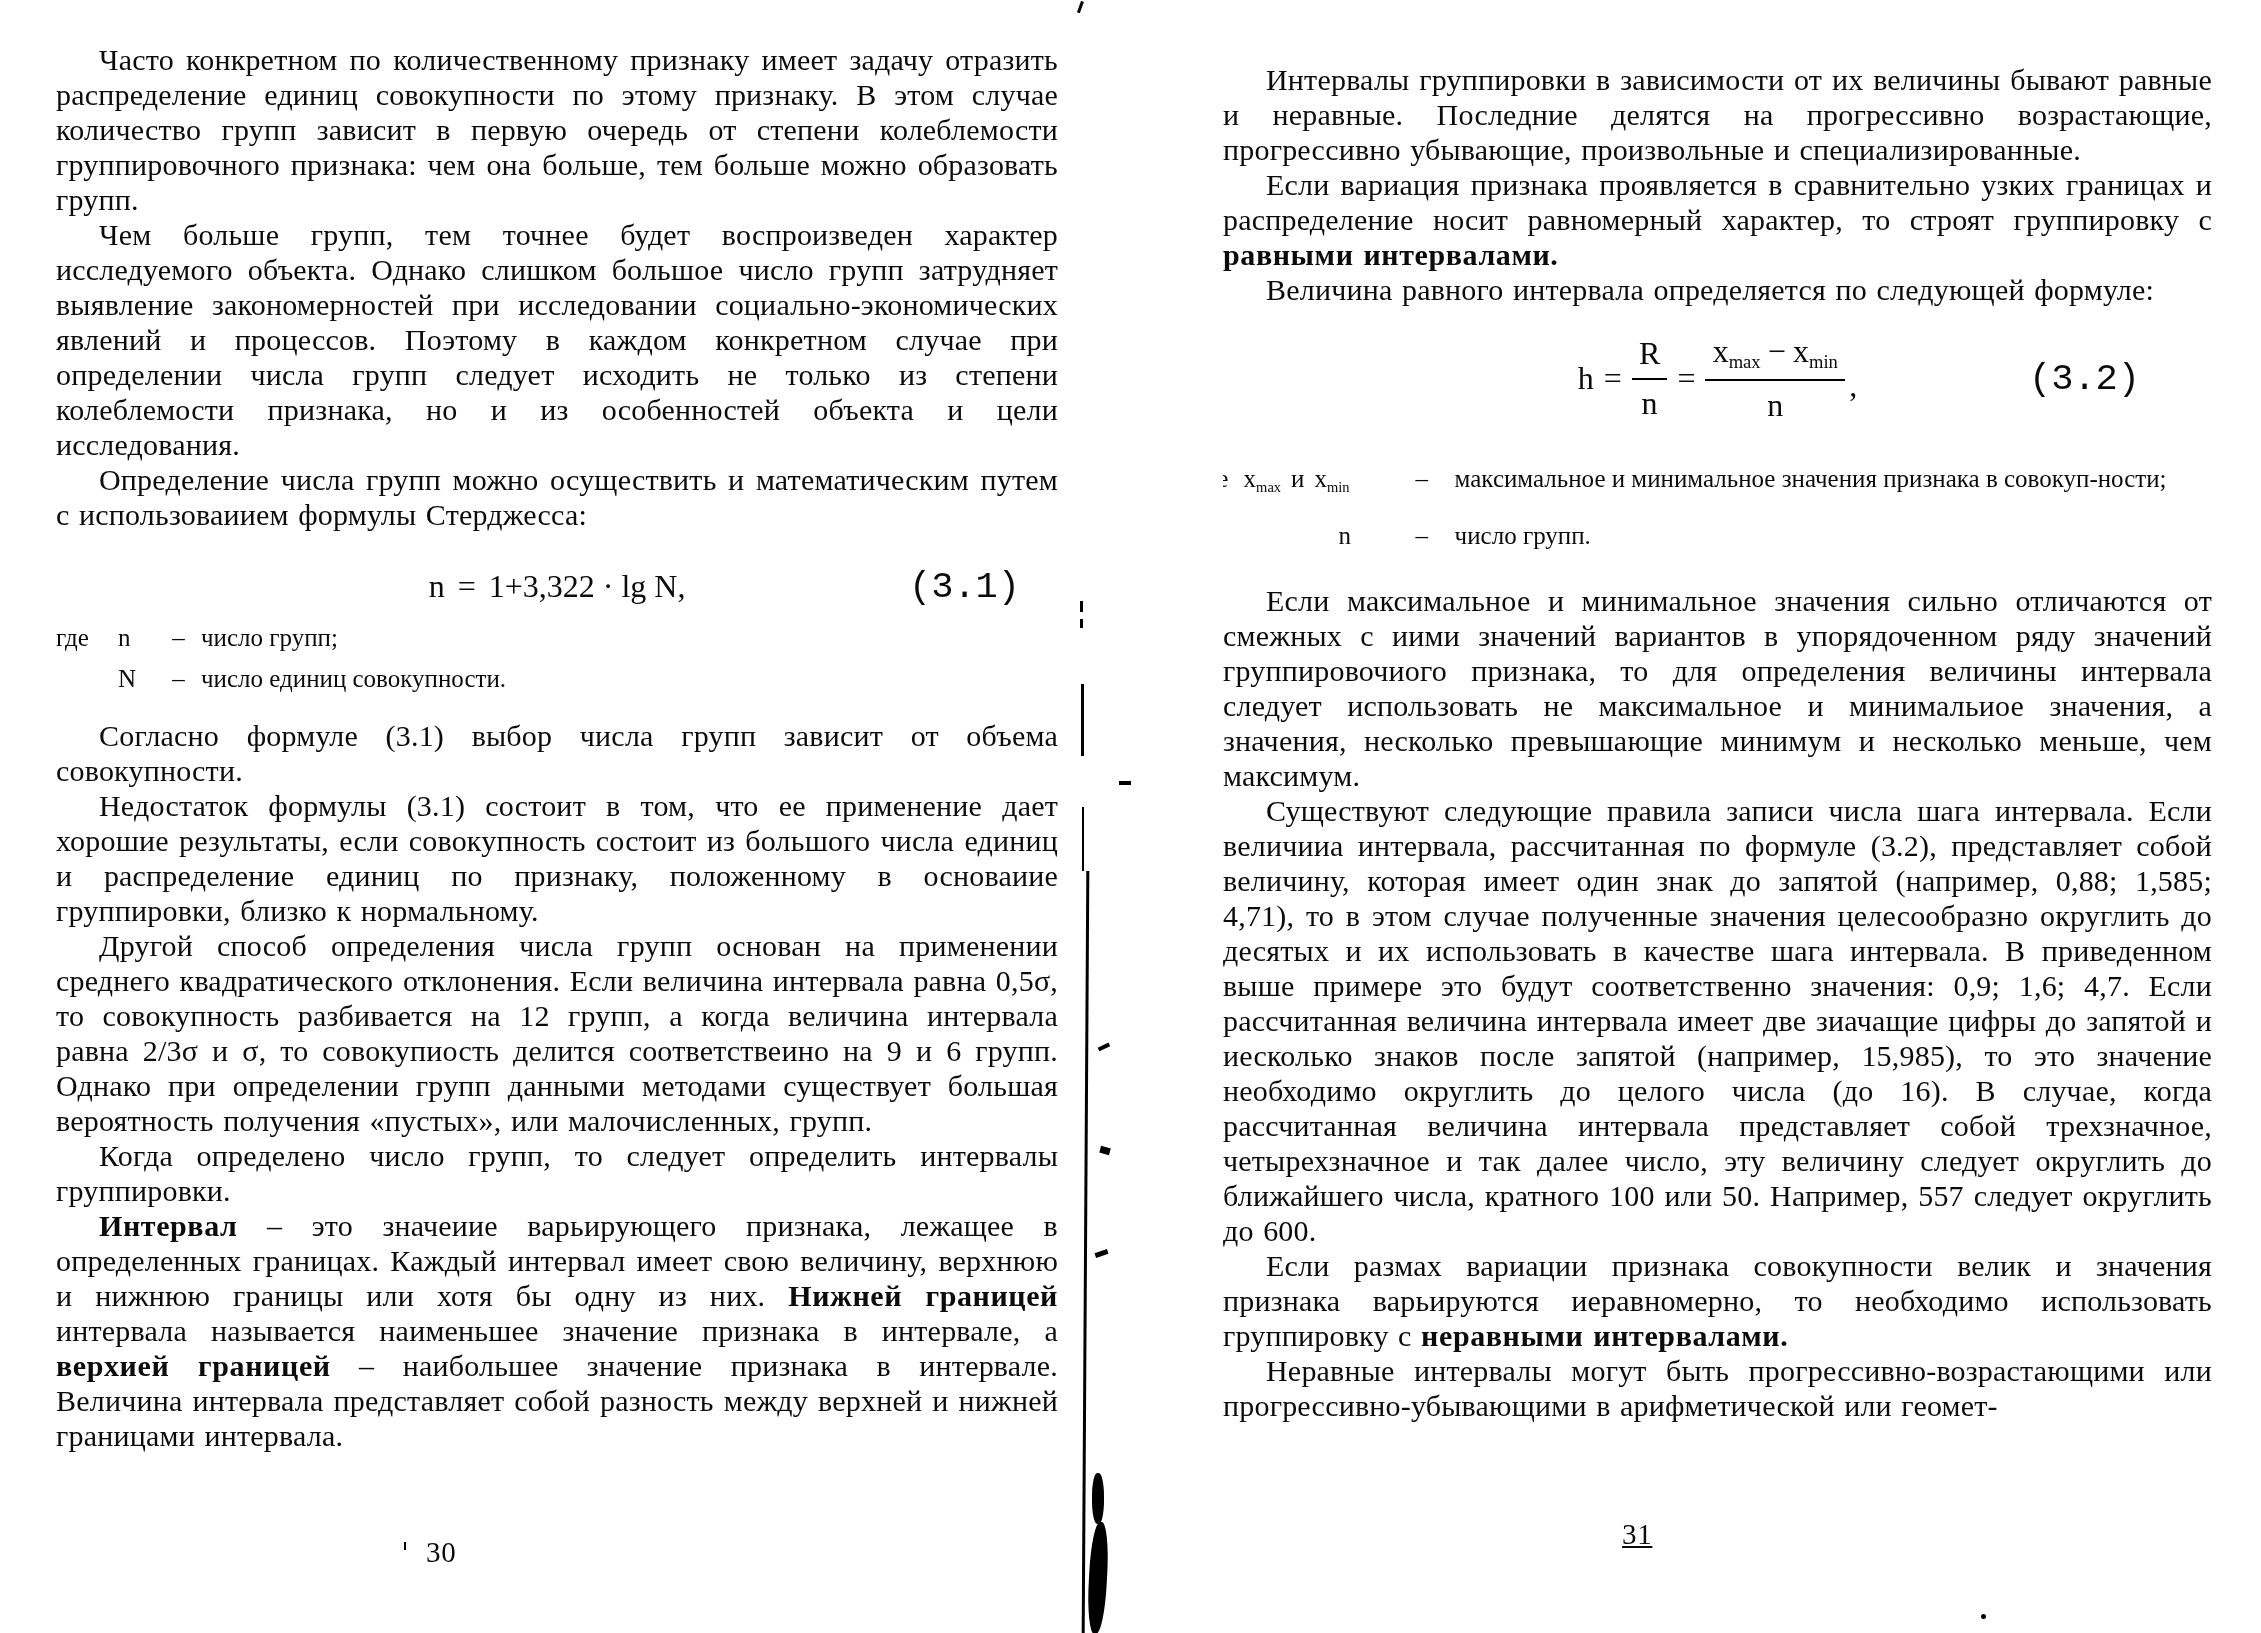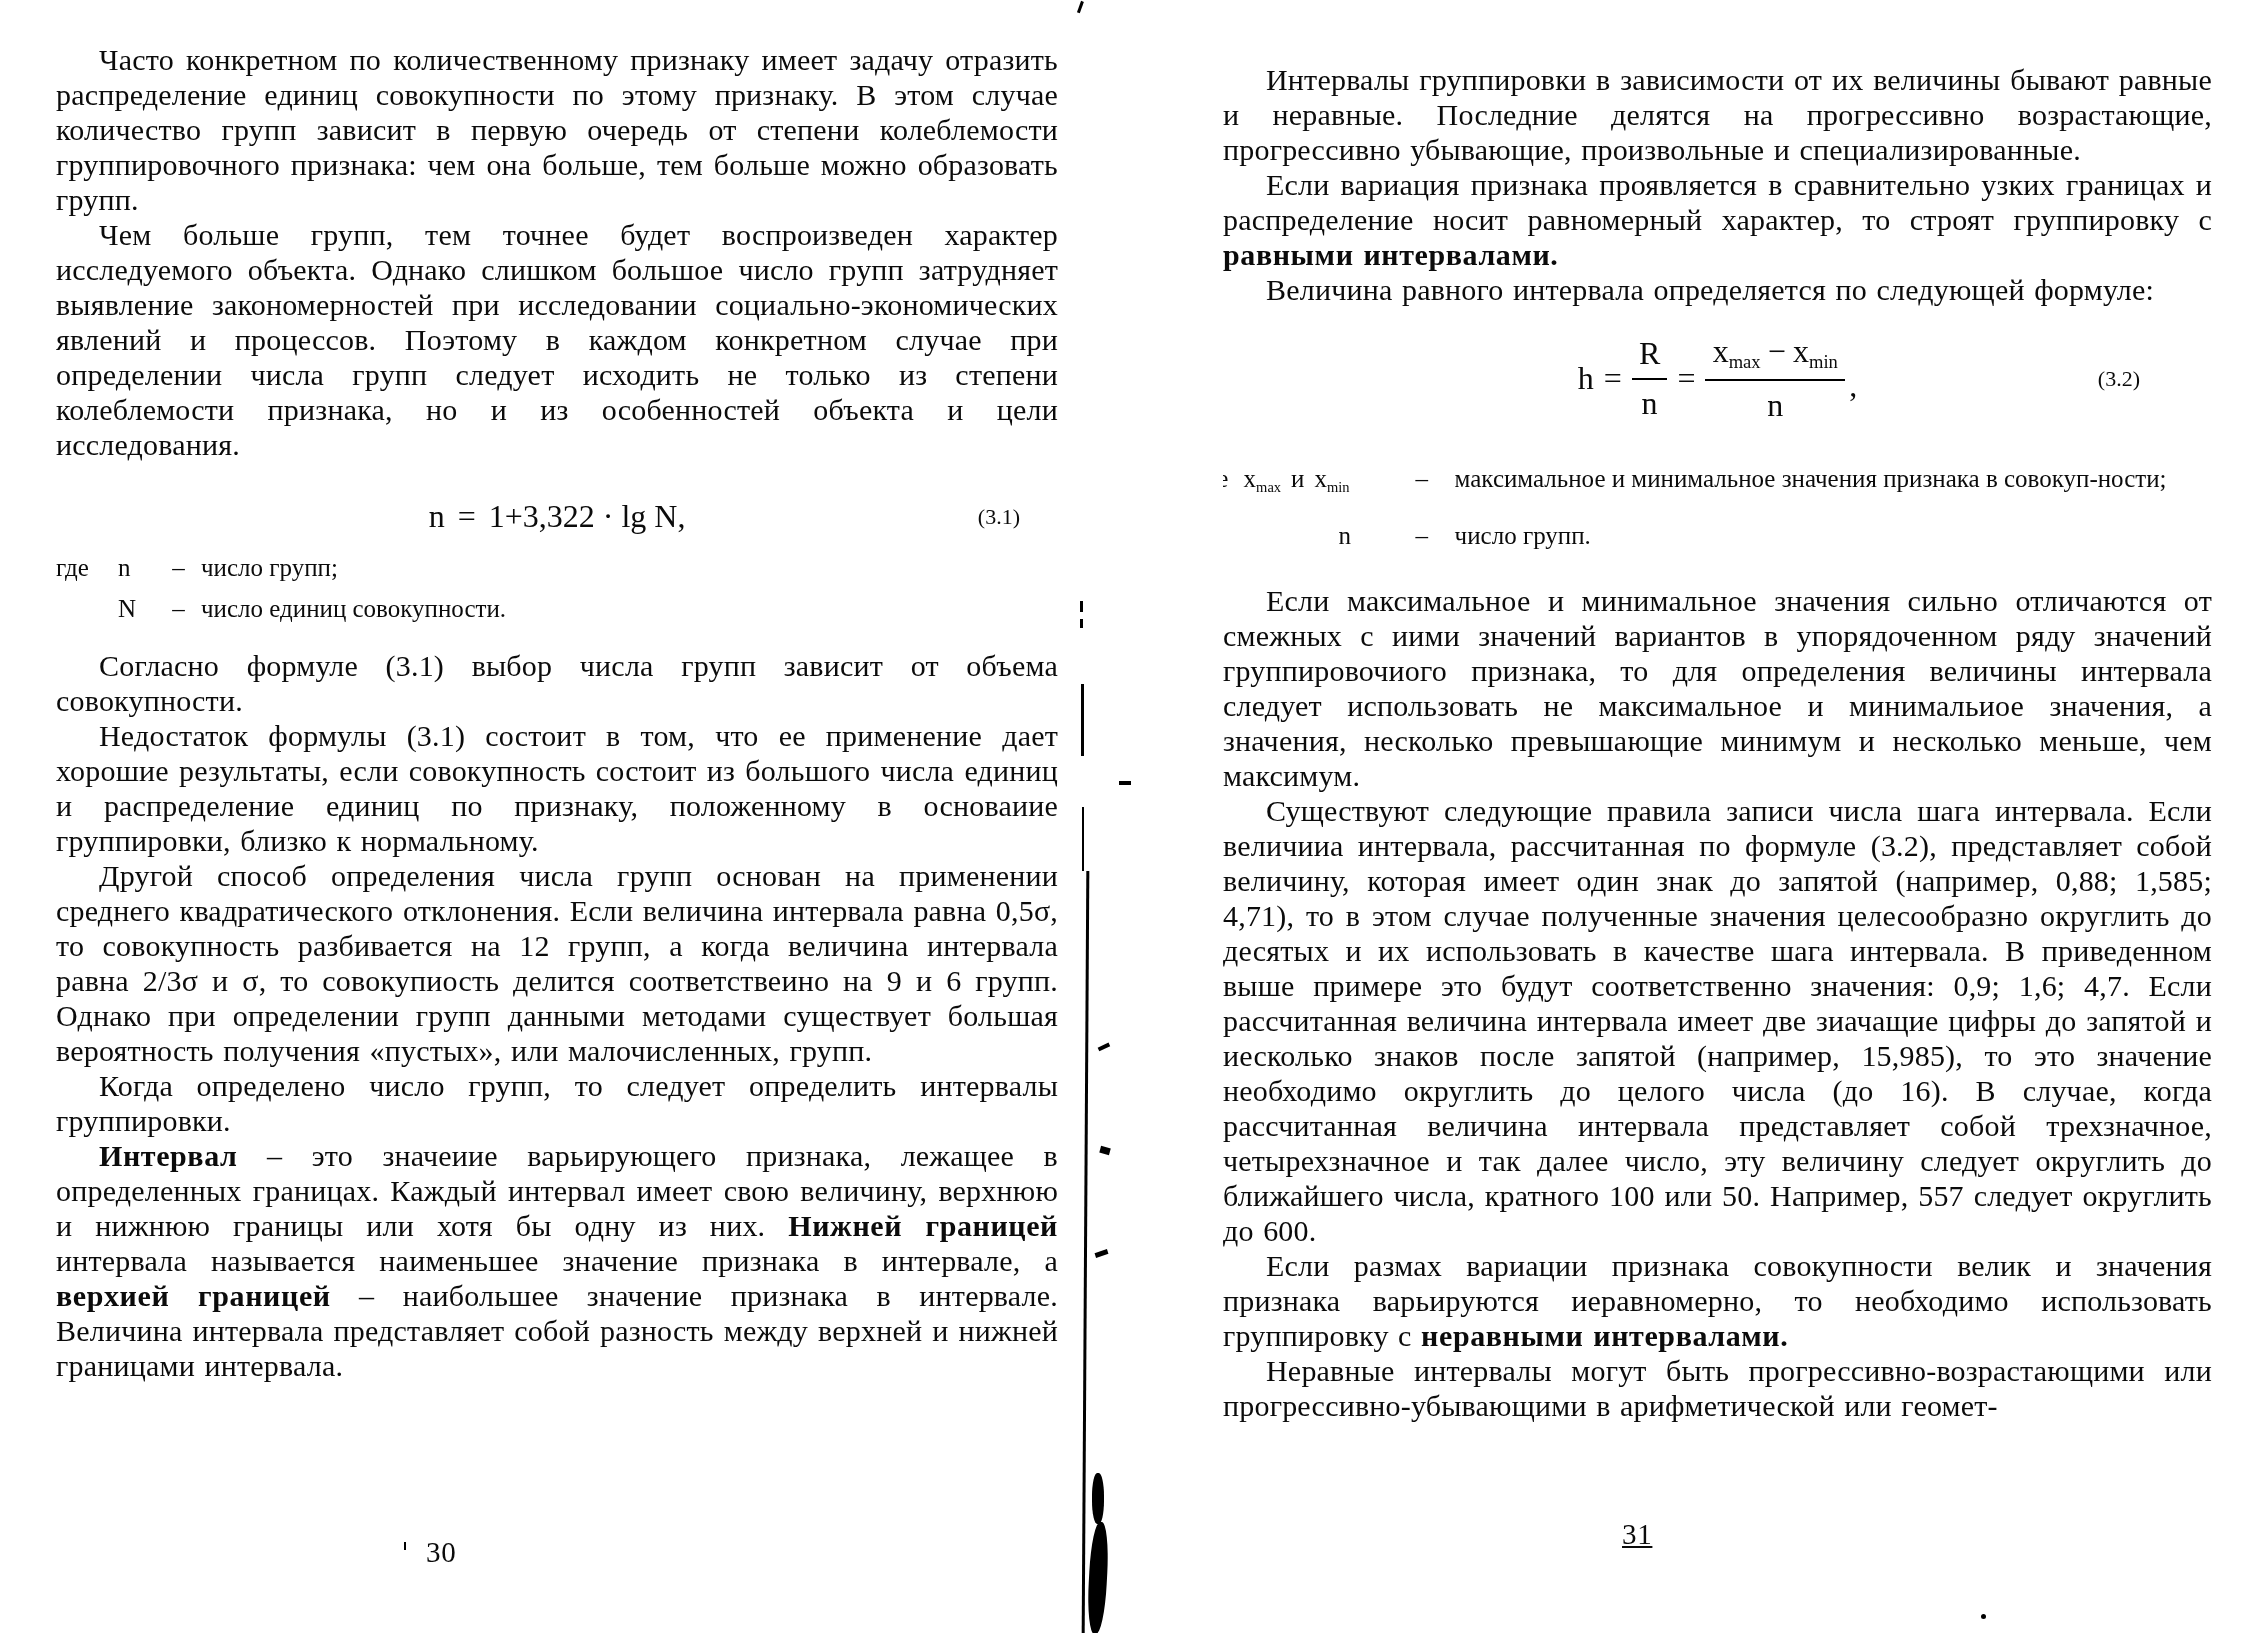--- a/index.html
+++ b/index.html
@@ -38,21 +38,22 @@
     text-align: center;
     font-size: 32px;
     white-space: nowrap;
   }
   .f31 { margin: 36px 0 12px; }
   .f32 { margin: 26px 0 21.7px; }
   .f-no {
     position: absolute;
     top: 50%;
     transform: translateY(-50%);
-    font-size: 22px;
+    font-size: 37px;
+    font-family: Liberation Mono, monospace;
   }
   .f31 .f-no { right: 38px; }
   .f32 .f-no { right: 72px; }
   .f-body31 .feq { margin: 0 13px; }
   .f32 .f-body { display: inline-flex; align-items: center; }
   .f32 .feq { margin: 0 10px; }
   .frac {
     display: inline-flex;
     flex-direction: column;
     align-items: center;
@@ -99,20 +100,21 @@
   .blob { border-radius: 45%; }
   .dot { border-radius: 50%; }
 </style>
 </head>
 <body>
 
 <div class="pg page-left">
   <div class="flow">
       <p class="para"><span>Часто конкретном по количественному признаку имеет задачу отразить распределение единиц совокупности по этому признаку. В этом случае количество групп зависит в первую очередь от степени колеблемости группировочного признака: чем она больше, тем больше можно образовать групп.</span></p>
       <p class="para"><span>Чем больше групп, тем точнее будет воспроизведен характер исследуемого объекта. Однако слишком большое число групп затрудняет выявление закономерностей при исследовании социально-экономических явлений и процессов. Поэтому в каждом конкретном случае при определении числа групп следует исходить не только из степени колеблемости признака, но и из особенностей объекта и цели исследования.</span></p>
+      <p class="para"><span>Определение числа групп можно осуществить и математическим путем с использоваиием формулы Стерджесса:</span></p>
   <div class="formula f31">
     <span class="f-body31"><span>n</span><span class="feq">=</span><span>1+3,322 · lg N,</span></span>
     <span class="f-no">(3.1)</span>
   </div>
 
   <div class="where where30">
     <div class="wl-line">
       <span class="wl-lead">где</span>
       <span class="wl-var">n</span>
       <span class="wl-dash">–</span>

